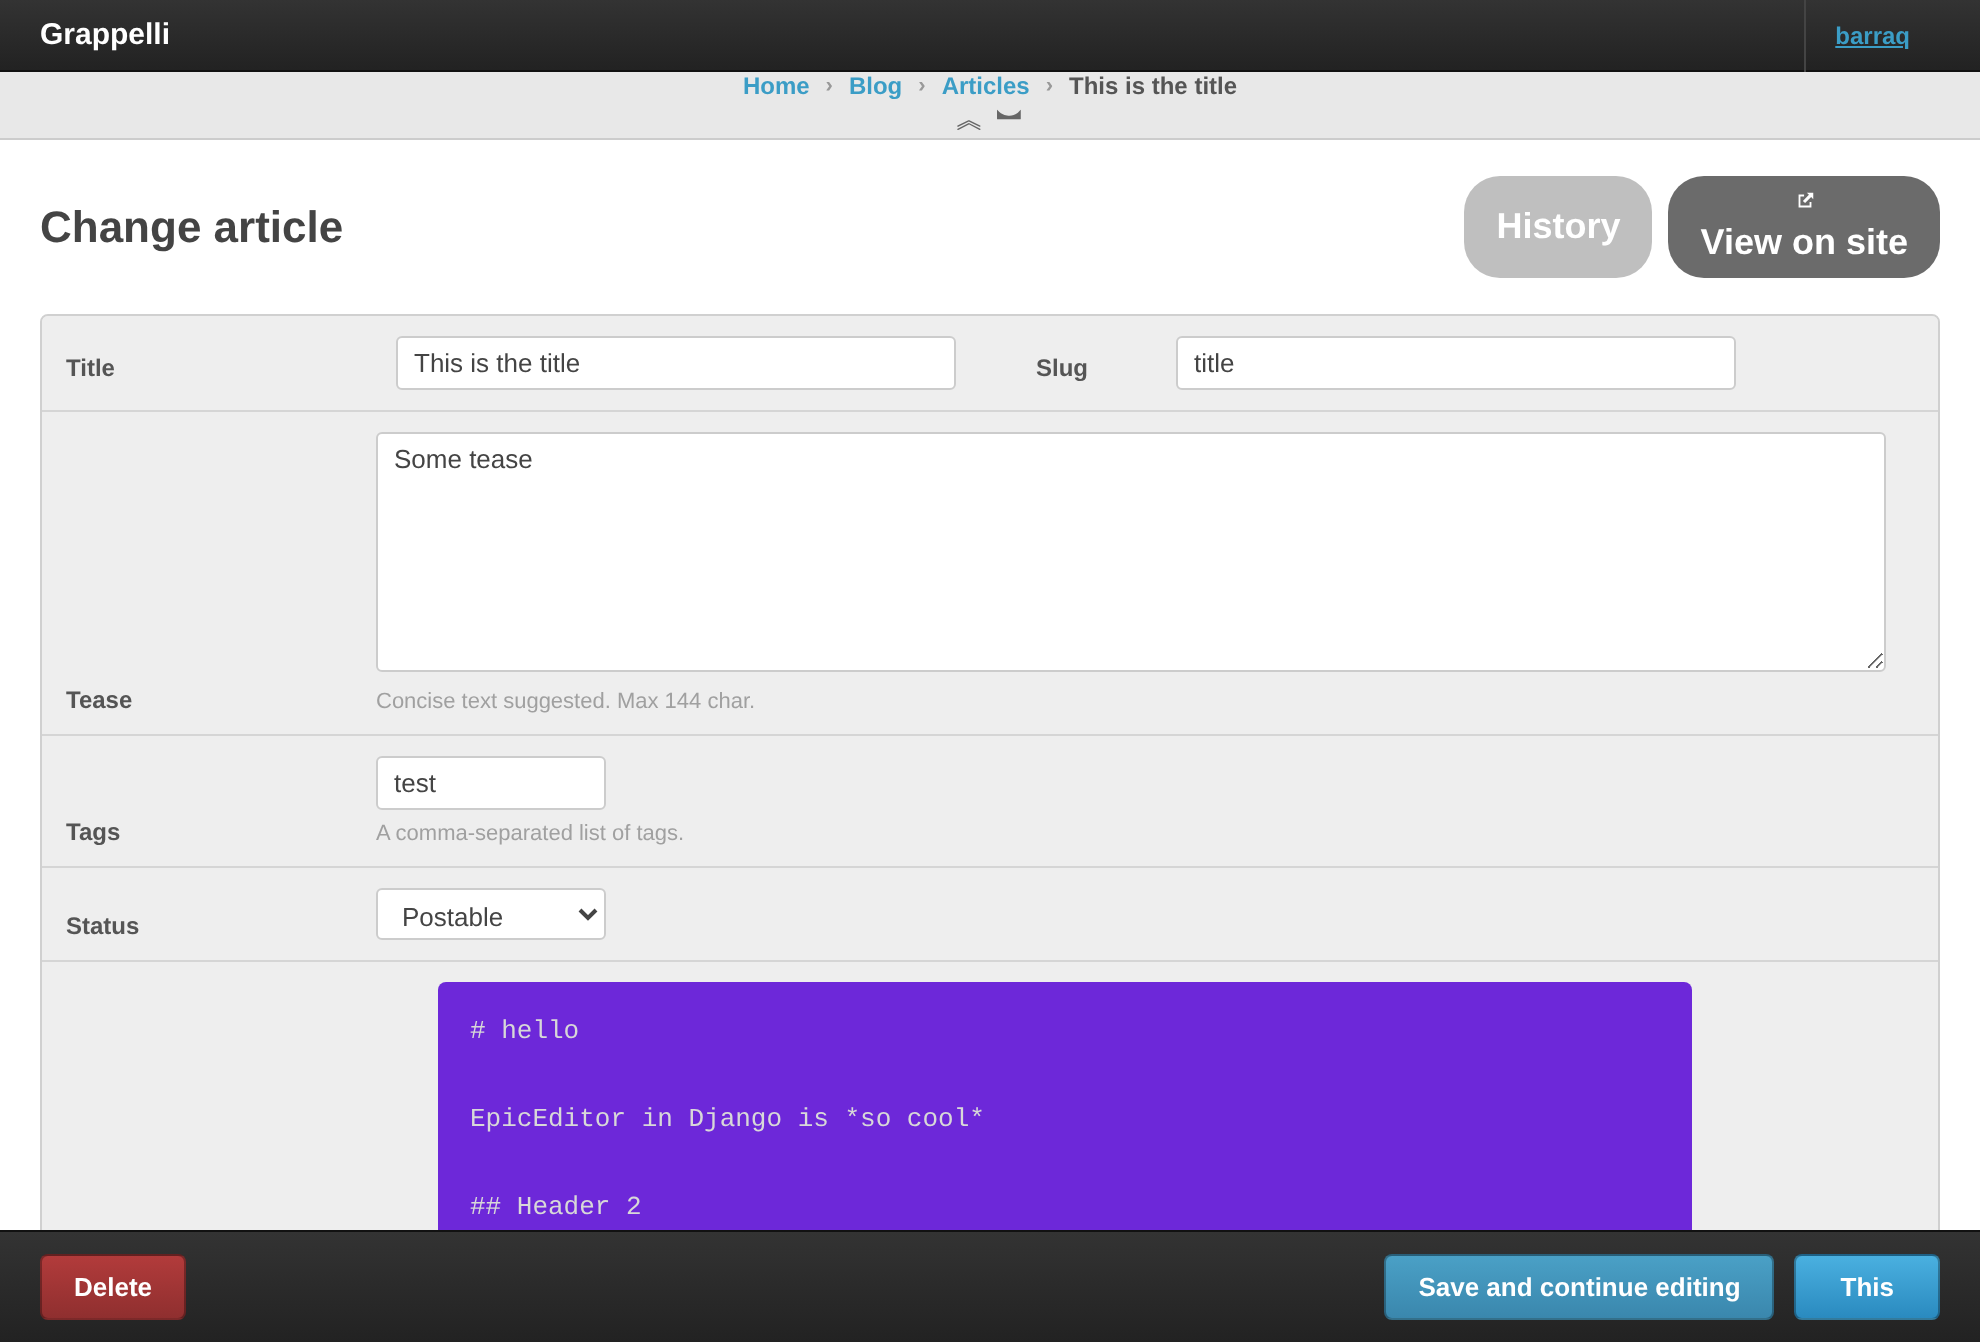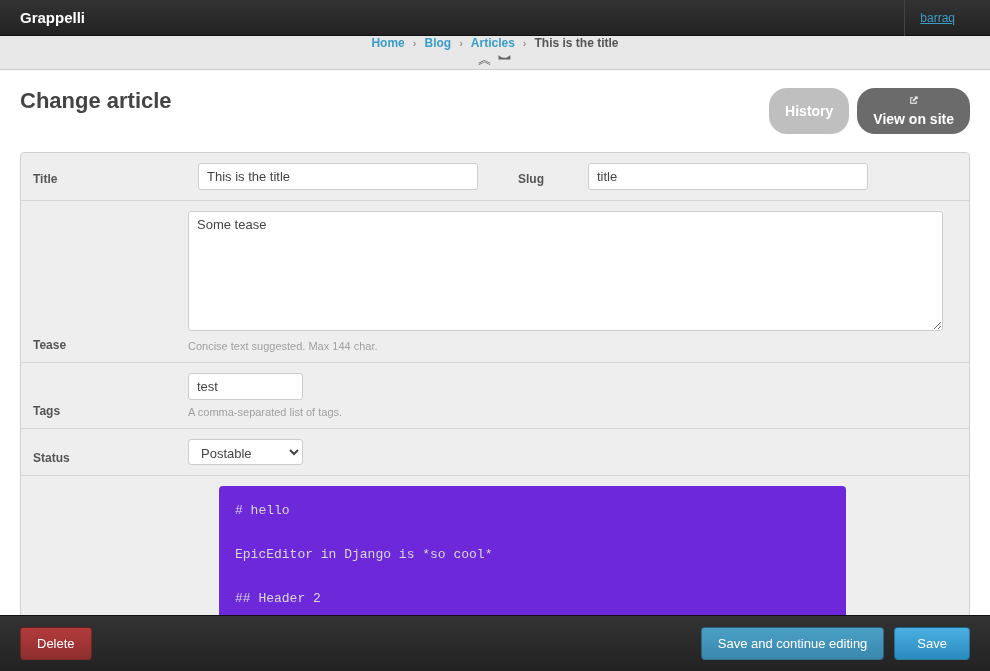--- a/index.html
+++ b/index.html
@@ -1,36 +1,36 @@
 <!DOCTYPE html>
 <html><head>
 <meta charset="utf-8">
 <style>
 * { margin: 0; padding: 0; box-sizing: border-box; }
 body { font-family: Arial, Helvetica, sans-serif; font-size: 12px; background: #fff; color: #333; }
 
 
 .top-header { background: linear-gradient(#333, #222); height: 36px; display: flex; align-items: center; justify-content: space-between; padding: 0 20px; border-bottom: 1px solid #111; }
 .branding { color: #fff; font-weight: bold; font-size: 15px; }
-.user-link { color: #3b9dc6; font-weight: normal; font-size: 12px; padding: 0 15px; border-left: 1px solid #444; height: 36px; display: flex; align-items: center; }
+.user-link { color: #3b9dc6; font-weight: bold; font-size: 12px; padding: 0 15px; border-left: 1px solid #444; height: 36px; display: flex; align-items: center; }
 
 
 .breadcrumb-bar { background: #e8e8e8; border-bottom: 1px solid #ccc; height: 34px; display: flex; align-items: center; justify-content: space-between; padding: 0 20px; flex-direction: column; }
 .breadcrumbs { display: flex; align-items: center; gap: 8px; font-size: 12px; font-weight: bold; }
 .breadcrumbs a { color: #3b9dc6; text-decoration: none; }
 .breadcrumbs .sep { color: #999; font-size: 11px; }
 .breadcrumbs .current { color: #555; }
 .collapse-icons { display: flex; gap: 6px; color: #666; font-size: 14px; cursor: pointer; }
 
 
 .content { padding: 18px 20px 90px 20px; }
-.page-head { display: flex; justify-content: space-between; margin-bottom: 18px; gap: 16px; }
+.page-head { display: flex; justify-content: space-between; align-items: center; margin-bottom: 18px; gap: 16px; }
 .page-title { font-size: 22px; font-weight: bold; color: #444; }
 .page-actions { display: flex; gap: 8px; }
-.btn-pill { border-radius: 18px; padding: 7px 16px; font-size: 14px; font-weight: bold; color: #fff; border: none; cursor: pointer; display: inline-flex; align-items: center; gap: 5px; }
+.btn-pill { border-radius: 18px; padding: 7px 16px; font-size: 18px; font-weight: bold; color: #fff; border: none; cursor: pointer; display: inline-flex; align-items: center; gap: 5px; }
 .btn-history { background: #bfbfbf; }
 .btn-view { background: #6b6b6b; flex-direction: column; }
 
 
 .form-box { border: 1px solid #d0d0d0; border-radius: 4px; background: #eee; overflow: hidden; }
 .form-row { border-bottom: 1px solid #d5d5d5; padding: 10px 12px; display: flex; align-items: flex-end; background: #eee; }
 .form-row:last-child { border-bottom: none; padding-left: 43px; }
 .form-row.two-col { gap: 40px; }
 .col-half { display: flex; align-items: center; flex: 1; gap: 10px; }
 .lbl { width: 155px; flex-shrink: 0; font-weight: bold; color: #555; font-size: 12px; padding-top: 4px; }
@@ -46,21 +46,21 @@
 input.tags-input { width: 115px; }
 select.status-select { width: 115px; height: 26px; }
 
 
 .editor { background: #6d28d9; border-radius: 4px; padding: 14px 16px; color: #d8d8d8; font-family: "Courier New", monospace; font-size: 13px; line-height: 1.7; width: 627px; position: relative; min-height: 150px; white-space: pre; }
 .editor-controls { position: absolute; bottom: 10px; right: 12px; display: flex; gap: 14px; }
 .editor-controls svg { width: 22px; height: 22px; fill: #888; cursor: pointer; }
 
 
 .bottom-bar { position: fixed; bottom: 0; left: 0; right: 0; background: linear-gradient(#333, #222); height: 56px; display: flex; align-items: center; justify-content: space-between; padding: 0 20px; border-top: 1px solid #111; }
-.btn { border-radius: 4px; padding: 8px 16px; font-size: 13px; font-weight: normal; border: 1px solid rgba(0,0,0,0.3); cursor: pointer; }
+.btn { border-radius: 4px; padding: 8px 16px; font-size: 13px; font-weight: bold; border: 1px solid rgba(0,0,0,0.3); cursor: pointer; }
 .btn-delete { background: linear-gradient(#b23b3b,#8f2f2f); color: #fff; }
 .save-group { display: flex; gap: 10px; }
 .btn-save-cont, .btn-save-add { background: linear-gradient(#4aa0c6,#3a87ad); color: #fff; }
 .btn-save { background: linear-gradient(#4ab0e0,#2a8abf); color: #fff; padding: 8px 22px; }
 </style>
 </head>
 <body>
 
 <div class="top-header">
   <div class="branding">Grappelli</div>
@@ -152,15 +152,15 @@
       </div>
     </div>
 
   </div>
 </div>
 
 <div class="bottom-bar">
   <button class="btn btn-delete">Delete</button>
   <div class="save-group">
     <button class="btn btn-save-cont">Save and continue editing</button>
-    <button class="btn btn-save">Save</button>
+    <button class="btn btn-save">This</button>
   </div>
 </div>
 
 </body></html>

